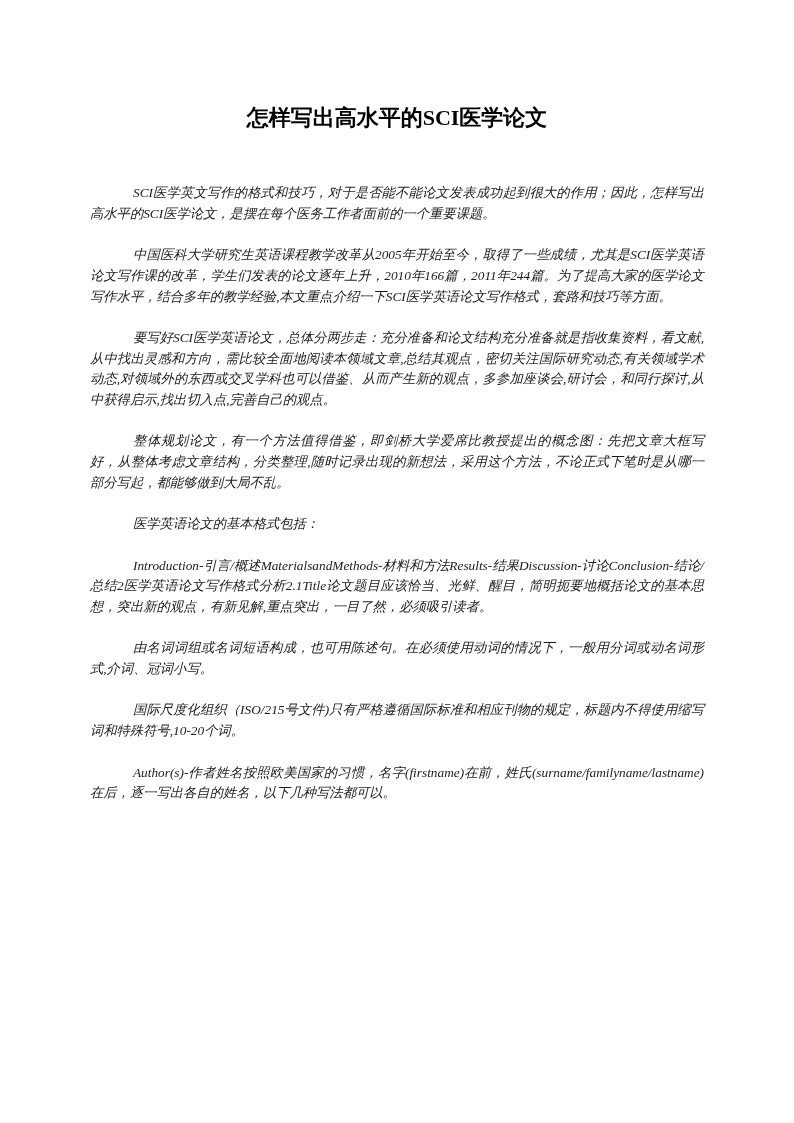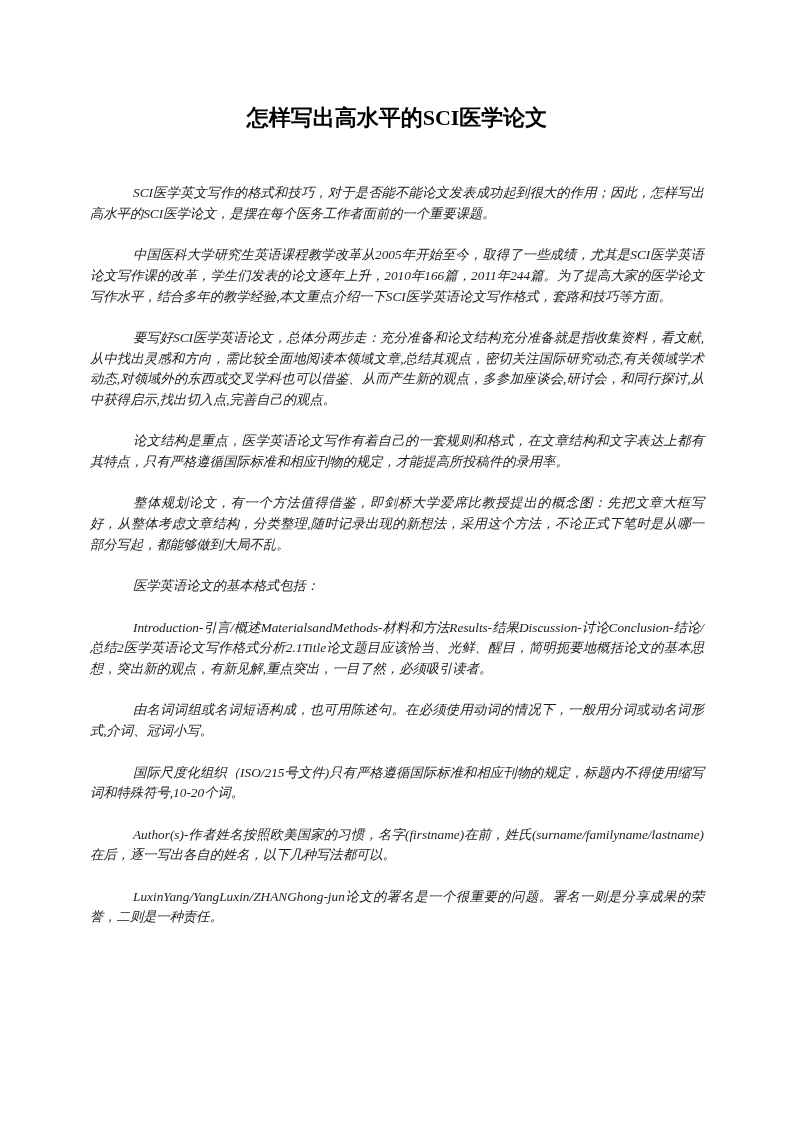--- a/index.html
+++ b/index.html
@@ -43,22 +43,20 @@
 </style>
 </head>
 <body>
 
 <div class="page">
   <div class="content">
     <h1 class="doc-title">怎样写出高水平的SCI医学论文</h1>
     <p class="para">SCI医学英文写作的格式和技巧，对于是否能不能论文发表成功起到很大的作用；因此，怎样写出高水平的SCI医学论文，是摆在每个医务工作者面前的一个重要课题。</p>
     <p class="para">中国医科大学研究生英语课程教学改革从2005年开始至今，取得了一些成绩，尤其是SCI医学英语论文写作课的改革，学生们发表的论文逐年上升，2010年166篇，2011年244篇。为了提高大家的医学论文写作水平，结合多年的教学经验,本文重点介绍一下SCI医学英语论文写作格式，套路和技巧等方面。</p>
     <p class="para">要写好SCI医学英语论文，总体分两步走：充分准备和论文结构充分准备就是指收集资料，看文献,从中找出灵感和方向，需比较全面地阅读本领域文章,总结其观点，密切关注国际研究动态,有关领域学术动态,对领域外的东西或交叉学科也可以借鉴、从而产生新的观点，多参加座谈会,研讨会，和同行探讨,从中获得启示,找出切入点,完善自己的观点。</p>
-    <p class="para">论文结构是重点，医学英语论文写作有着自己的一套规则和格式，在文章结构和文字表达上都有其特点，只有严格遵循国际标准和相应刊物的规定，才能提高所投稿件的录用率。</p>
     <p class="para">整体规划论文，有一个方法值得借鉴，即剑桥大学爱席比教授提出的概念图：先把文章大框写好，从整体考虑文章结构，分类整理,随时记录出现的新想法，采用这个方法，不论正式下笔时是从哪一部分写起，都能够做到大局不乱。</p>
     <p class="para">医学英语论文的基本格式包括：</p>
     <p class="para">Introduction-引言/概述MaterialsandMethods-材料和方法Results-结果Discussion-讨论Conclusion-结论/总结2医学英语论文写作格式分析2.1Title论文题目应该恰当、光鲜、醒目，简明扼要地概括论文的基本思想，突出新的观点，有新见解,重点突出，一目了然，必须吸引读者。</p>
     <p class="para">由名词词组或名词短语构成，也可用陈述句。在必须使用动词的情况下，一般用分词或动名词形式,介词、冠词小写。</p>
     <p class="para">国际尺度化组织（ISO/215号文件)只有严格遵循国际标准和相应刊物的规定，标题内不得使用缩写词和特殊符号,10-20个词。</p>
     <p class="para">Author(s)-作者姓名按照欧美国家的习惯，名字(firstname)在前，姓氏(surname/familyname/lastname)在后，逐一写出各自的姓名，以下几种写法都可以。</p>
-    <p class="para">LuxinYang/YangLuxin/ZHANGhong-jun论文的署名是一个很重要的问题。署名一则是分享成果的荣誉，二则是一种责任。</p>
   </div>
 </div>
 
 </body></html>

